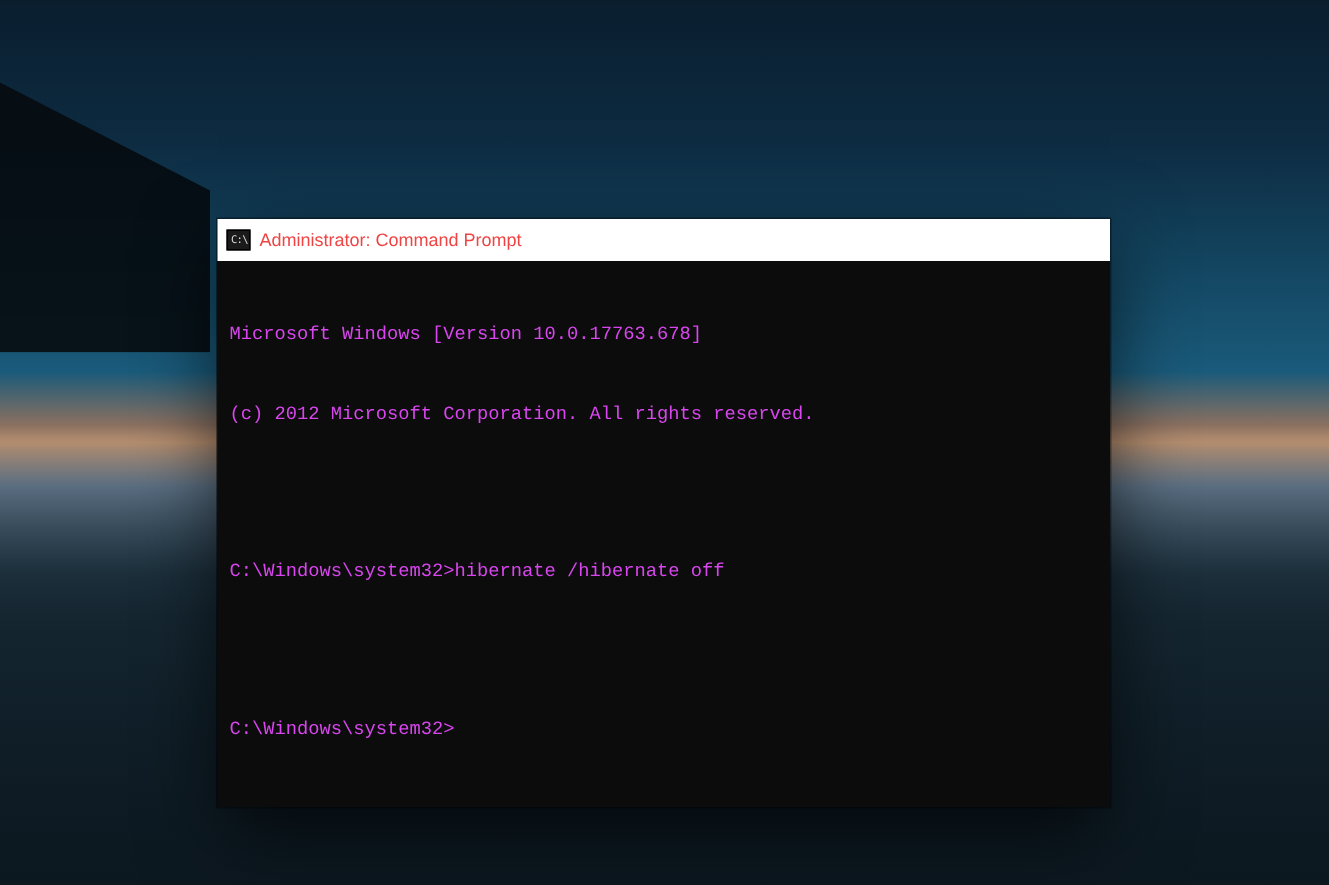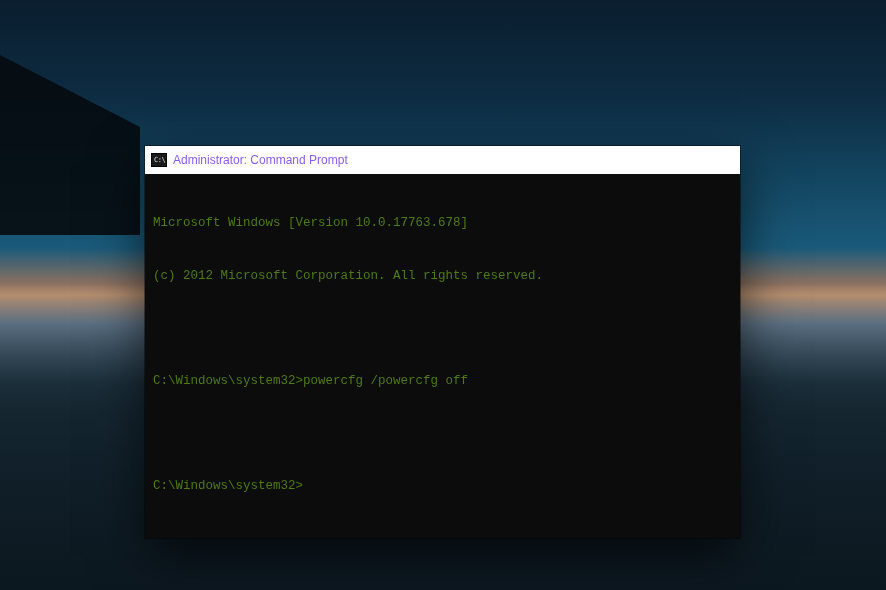--- a/index.html
+++ b/index.html
@@ -82,33 +82,33 @@
 
     .titlebar-icon-text {
       color: #ddd;
       font-family: Consolas, monospace;
       font-size: 7px;
       line-height: 1;
       letter-spacing: -0.5px;
     }
 
     .titlebar-title {
-      color: #8b5cf6;
+      color: #ef4444;
       font-size: 12px;
       font-weight: 400;
     }
 
     .terminal {
       background: #0c0c0c;
       padding: 6px 8px 8px 8px;
       min-height: 268px;
       font-family: Consolas, "Courier New", monospace;
       font-size: 12.5px;
       line-height: 1.4;
-      color: #4d7c0f;
+      color: #d946ef;
       white-space: pre;
     }
 
     .terminal .line {
       white-space: pre-wrap;
     }
 
     .prompt-line {
       display: flex;
       text-align: right;
@@ -130,18 +130,18 @@
     <span class="titlebar-icon">
       <span class="titlebar-icon-text">C:\</span>
     </span>
     <span class="titlebar-title">Administrator: Command Prompt</span>
   </div>
 
   <div class="terminal">
     <div class="line">Microsoft Windows [Version 10.0.17763.678]</div>
     <div class="line">(c) 2012 Microsoft Corporation. All rights reserved.</div>
     <div class="blank"></div>
-    <div class="prompt-line"><span>C:\Windows\system32&gt;</span><span>powercfg /powercfg off</span></div>
+    <div class="prompt-line"><span>C:\Windows\system32&gt;</span><span>hibernate /hibernate off</span></div>
     <div class="blank"></div>
     <div class="prompt-line"><span>C:\Windows\system32&gt;</span><span></span></div>
   </div>
 
 </div>
 
 </body></html>

